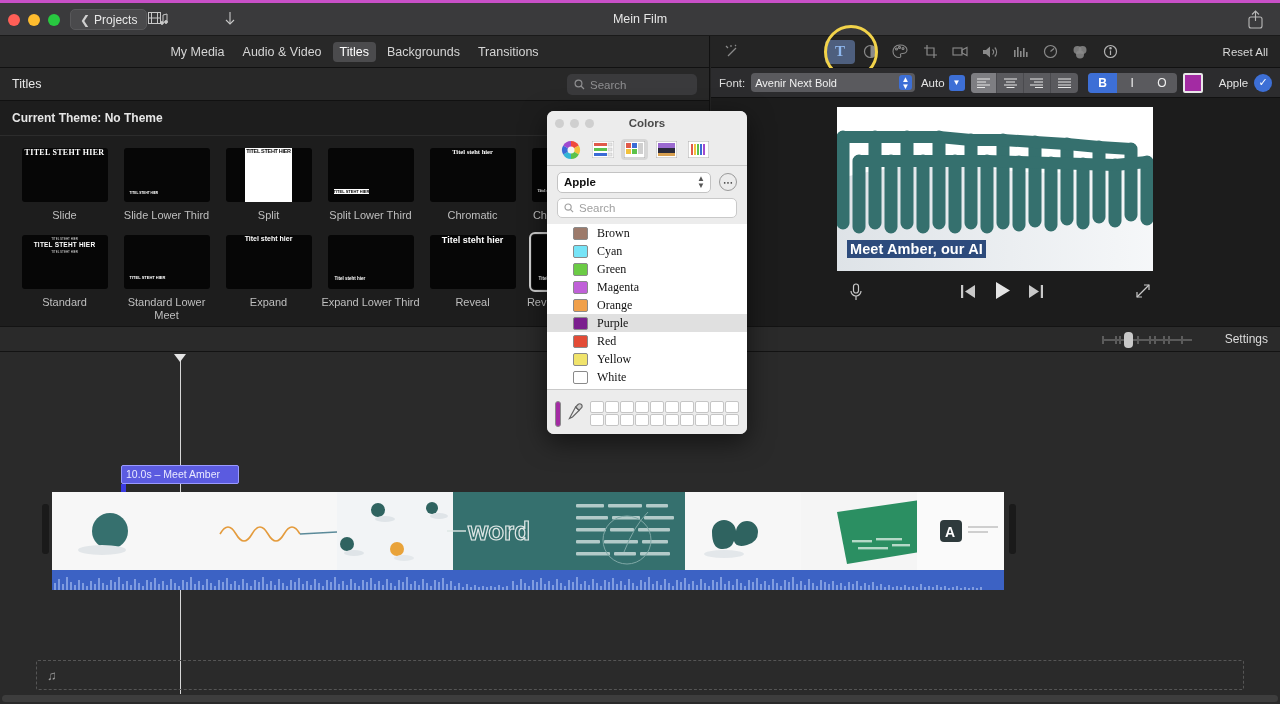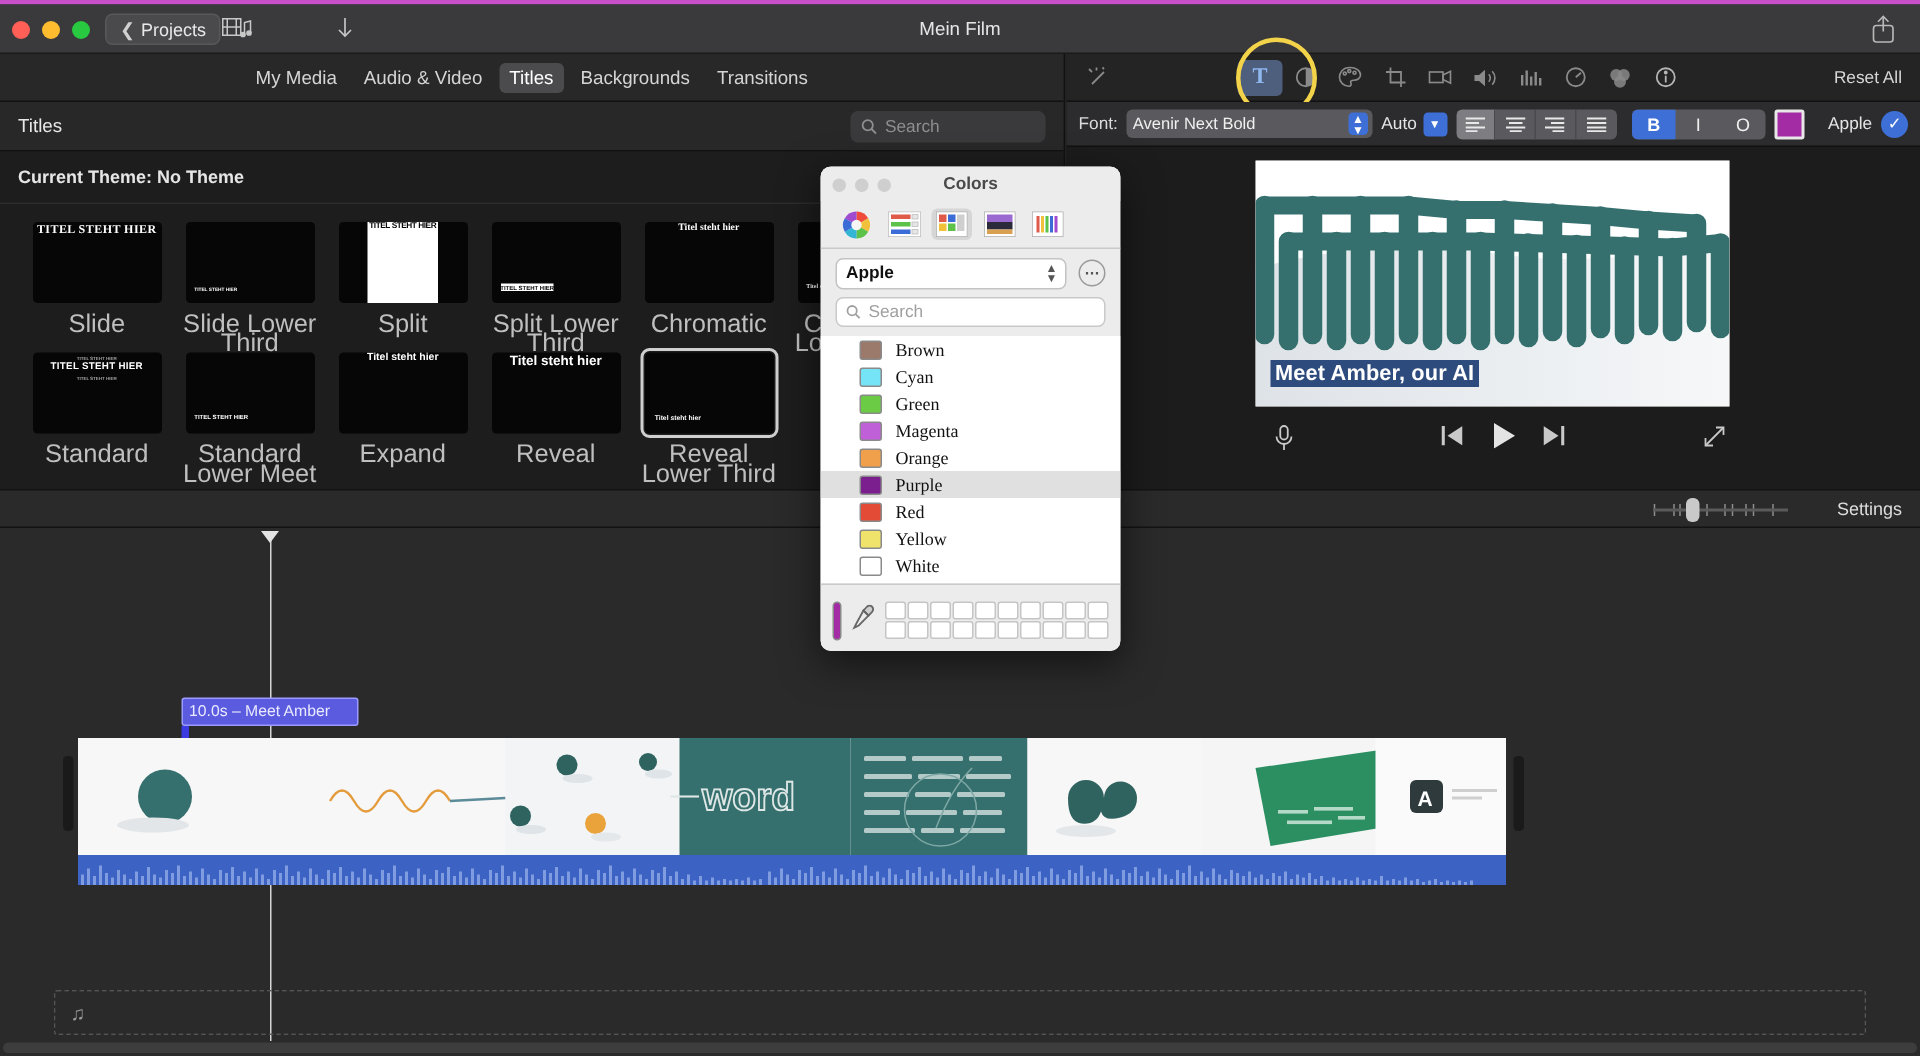--- a/index.html
+++ b/index.html
@@ -41,21 +41,21 @@
                background:#3a3a3c; display:flex; align-items:center; gap:5px; padding:0 7px;
                font-size:11.5px; color:#8e8e90; }
   .theme-row { height:35px; display:flex; align-items:center; padding:0 12px; background:#1d1d1d;
                border-bottom:1px solid #2c2c2c; font-size:12px; font-weight:bold; color:#e6e6e6; }
   .tgrid { padding:12px 10px 0 14px; display:grid; grid-template-columns:repeat(7, 101px);
            column-gap:1px; row-gap:0px; }
   .tcell { width:101px; }
   .tthumb { width:86px; height:54px; background:#060606; border-radius:3px; display:flex;
             justify-content:center; position:relative; overflow:hidden; margin:0 auto;}
   .tcell.sel .tthumb { outline:2px solid #cfcfcf; outline-offset:1px; }
-  .tlabel { margin-top:7px; font-size:17px; color:#bfbfbf; text-align:center; line-height:13px; }
+  .tlabel { margin-top:7px; font-size:11px; color:#bfbfbf; text-align:center; line-height:13px; }
   .tt { color:#fff; white-space:nowrap; }
   .tt.s1{ font-family:"Liberation Serif", serif; font-weight:bold; font-size:8px; letter-spacing:.3px;}
   .tt.s2{ font-size:3.2px; font-weight:bold; position:absolute; left:6px; bottom:7px;}
   .tt.s3{ font-size:5.5px; font-weight:bold; letter-spacing:-.3px; background:#fff; color:#060606; padding:0 1px;}
   .tt.s4{ font-size:4px; font-weight:bold; position:absolute; left:6px; bottom:8px; background:#fff; color:#060606;}
   .tt.s5{ font-family:"Liberation Serif", serif; font-weight:bold; font-size:6.5px;}
   .tt.s6{ font-family:"Liberation Serif", serif; font-weight:bold; font-size:4px; position:absolute; left:6px; bottom:9px;}
   .tt.s7{ font-size:6.5px; font-weight:bold; letter-spacing:.2px;}
   .tt.s8{ font-size:3px; margin-top:2px; opacity:.85;}
   .tt.s9{ font-size:7px; font-weight:bold;}
@@ -287,20 +287,26 @@
         <div class="tthumb">
           <span class="tt s10">TITEL STEHT HIER</span>
         </div>
         <div class="tlabel">Standard Lower Meet</div>
       </div>
       <div class="tcell">
         <div class="tthumb">
           <span class="tt s9">Titel steht hier</span>
         </div>
         <div class="tlabel">Expand</div>
+      </div>
+      <div class="tcell">
+        <div class="tthumb">
+          <span class="tt s12">Titel steht hier</span>
+        </div>
+        <div class="tlabel">Expand Lower Third</div>
       </div>
       <div class="tcell">
         <div class="tthumb">
           <span class="tt s11">Titel steht hier</span>
         </div>
         <div class="tlabel">Reveal</div>
       </div>
       <div class="tcell sel">
         <div class="tthumb">
           <span class="tt s12">Titel steht hier</span>

